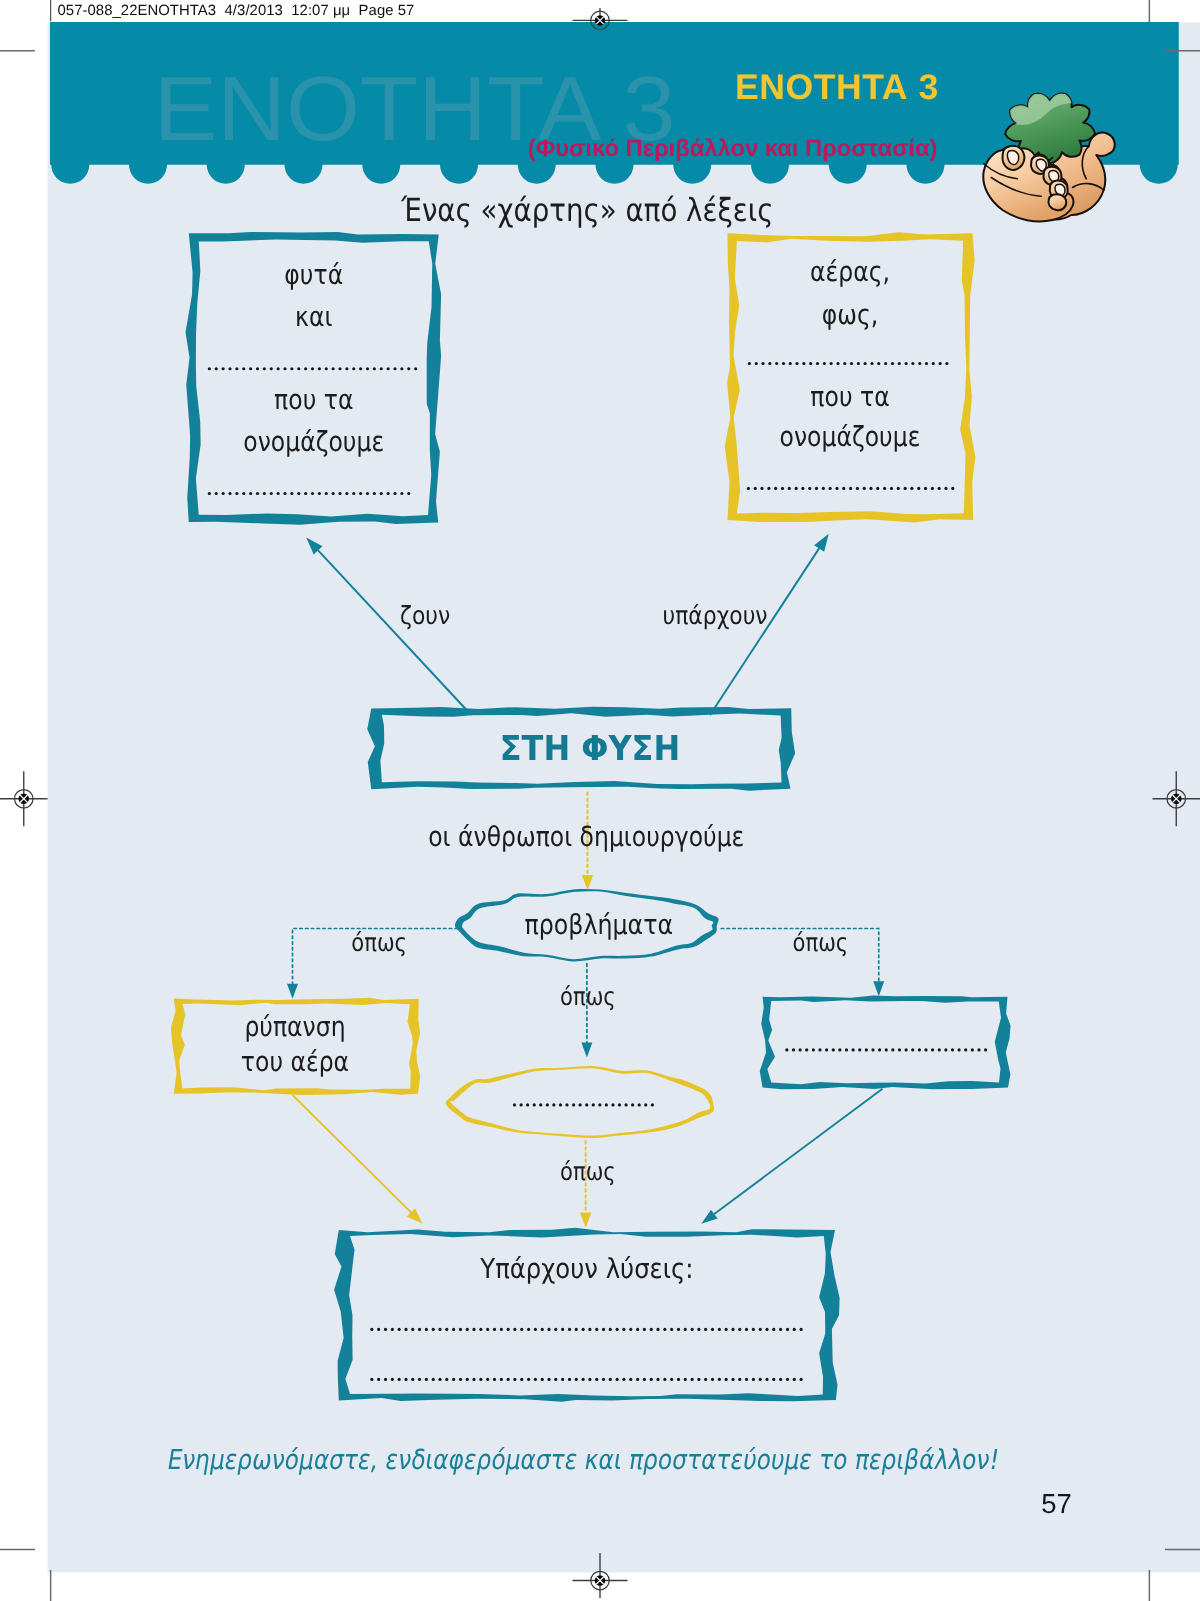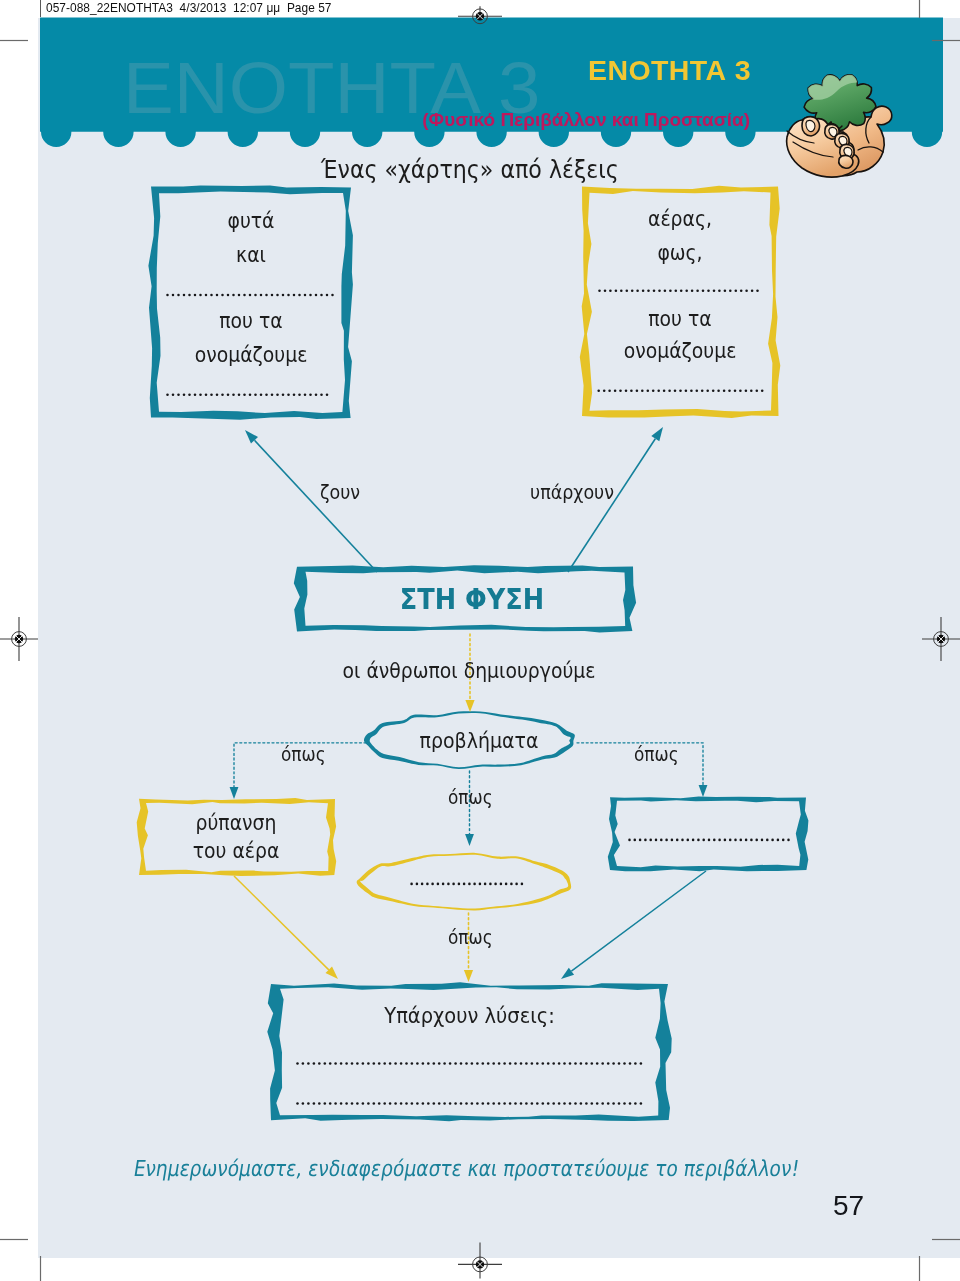--- a/index.html
+++ b/index.html
@@ -490,21 +490,21 @@
 <div class="tx" style="left:301px;top:658px;width:336px;text-align:center;font-size:22px;color:#1c1c1c;font-weight:400;font-family:'DejaVu Sans',sans-serif;transform:scaleX(0.855);transform-origin:center top;">οι άνθρωποι δημιουργούμε</div>
 <div class="tx" style="left:373px;top:728px;width:212px;text-align:center;font-size:22px;color:#1c1c1c;font-weight:400;font-family:'DejaVu Sans',sans-serif;transform:scaleX(0.862);transform-origin:center top;">προβλήματα</div>
 <div class="tx" style="left:138px;top:810px;width:196px;text-align:center;font-size:22px;color:#1c1c1c;font-weight:400;font-family:'DejaVu Sans',sans-serif;transform:scaleX(0.855);transform-origin:center top;">ρύπανση</div>
 <div class="tx" style="left:138px;top:838px;width:196px;text-align:center;font-size:22px;color:#1c1c1c;font-weight:400;font-family:'DejaVu Sans',sans-serif;transform:scaleX(0.855);transform-origin:center top;">του αέρα</div>
 <div class="tx" style="left:281px;top:742px;font-size:20px;color:#1c1c1c;font-weight:400;font-family:'DejaVu Sans',sans-serif;transform:scaleX(0.845);transform-origin:left top;">όπως</div>
 <div class="tx" style="left:634px;top:742px;font-size:20px;color:#1c1c1c;font-weight:400;font-family:'DejaVu Sans',sans-serif;transform:scaleX(0.845);transform-origin:left top;">όπως</div>
 <div class="tx" style="left:448px;top:785px;font-size:20px;color:#1c1c1c;font-weight:400;font-family:'DejaVu Sans',sans-serif;transform:scaleX(0.845);transform-origin:left top;">όπως</div>
 <div class="tx" style="left:448px;top:925px;font-size:20px;color:#1c1c1c;font-weight:400;font-family:'DejaVu Sans',sans-serif;transform:scaleX(0.845);transform-origin:left top;">όπως</div>
 <div class="tx" style="left:271px;top:1003px;width:397px;text-align:center;font-size:22px;color:#1c1c1c;font-weight:400;font-family:'DejaVu Sans',sans-serif;transform:scaleX(0.885);transform-origin:center top;">Υπάρχουν λύσεις:</div>
 <div class="tx" style="left:136px;top:1156px;font-size:22px;color:#1a8099;font-family:'DejaVu Sans',sans-serif;transform:skewX(-9deg) scaleX(0.848);transform-origin:left top;">Ενημερωνόμαστε, ενδιαφερόμαστε και προστατεύουμε το περιβάλλον!</div>
-<div class="tx" style="left:833px;top:1190px;font-size:28px;color:#14161b;font-weight:400;font-family:'Liberation Sans',sans-serif;">57</div>
+<div class="tx" style="left:833px;top:1190px;font-size:22px;color:#14161b;font-weight:400;font-family:'Liberation Sans',sans-serif;">57</div>
 <svg class="abs" style="left:0;top:0;width:960px;height:1281px">
  <g stroke="#6a6a6a" stroke-width="1.2" fill="none">
   <line x1="0" y1="40.5" x2="28" y2="40.5"></line>
   <line x1="932" y1="40.5" x2="960" y2="40.5"></line>
   <line x1="919.5" y1="0" x2="919.5" y2="18"></line>
   <line x1="0" y1="1239.5" x2="28" y2="1239.5"></line>
   <line x1="932" y1="1239.5" x2="960" y2="1239.5"></line>
   <line x1="40.5" y1="1256" x2="40.5" y2="1281"></line>
   <line x1="919.5" y1="1256" x2="919.5" y2="1281"></line>
  </g>

